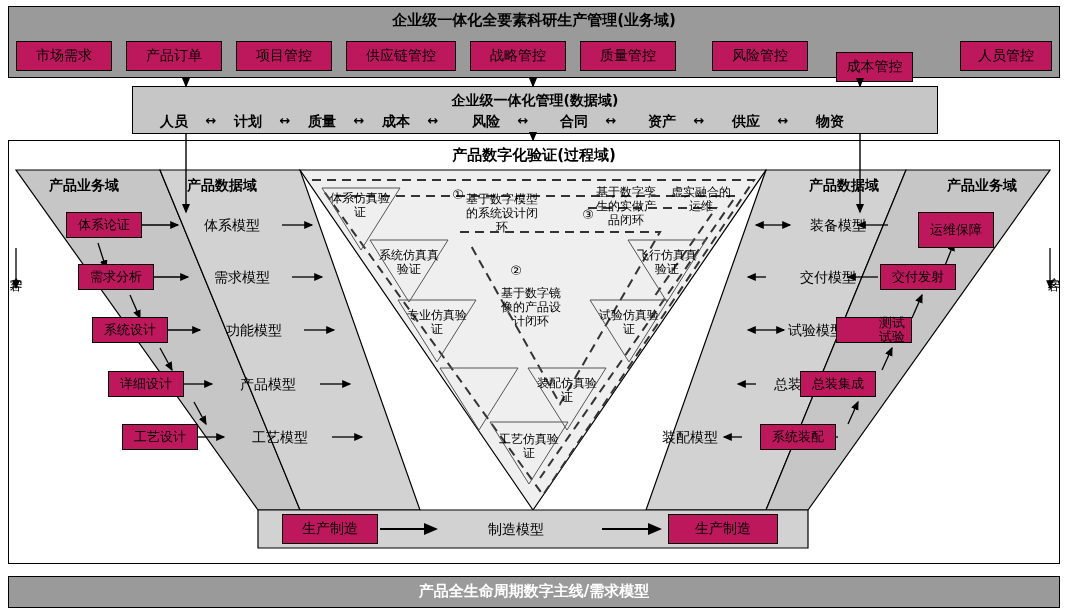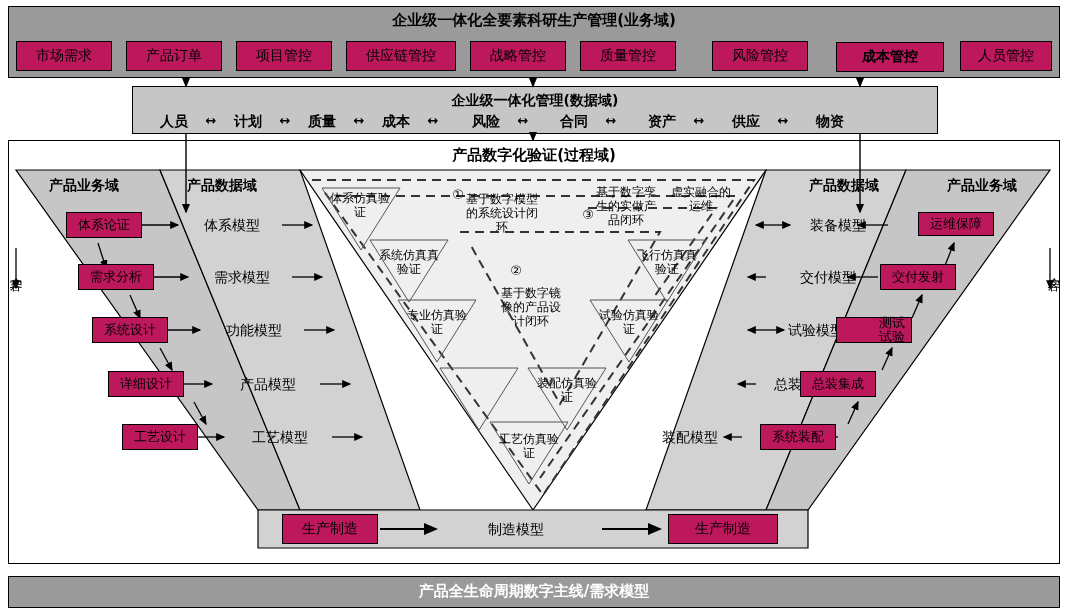--- a/index.html
+++ b/index.html
@@ -41,21 +41,21 @@
   </div>
   <div class="abs box" style="left:470px;top:41px;width:96px;height:30px;">
     <span style="font-size:14px;">战略管控</span>
   </div>
   <div class="abs box" style="left:580px;top:41px;width:96px;height:30px;">
     <span style="font-size:14px;">质量管控</span>
   </div>
   <div class="abs box" style="left:712px;top:41px;width:96px;height:30px;">
     <span style="font-size:14px;">风险管控</span>
   </div>
-  <div class="abs box" style="left:836px;top:42px;width:108px;height:30px;font-weight:bold;">
+  <div class="abs box" style="left:836px;top:52px;width:77px;height:30px;">
     <span style="font-size:14px;">成本管控</span>
   </div>
   <div class="abs box" style="left:960px;top:41px;width:92px;height:30px;">
     <span style="font-size:14px;">人员管控</span>
   </div>
 
   <div class="abs band midgray" style="left:132px;top:86px;width:806px;height:48px;"></div>
   <div class="abs txt bold" style="left:132px;top:89px;width:806px;height:22px;font-size:14px;">企业级一体化管理(数据域)</div>
 
   <div class="abs txt bold" style="left:148px;top:111px;width:52px;height:20px;font-size:14px;">人员</div>
@@ -195,21 +195,21 @@
   <div class="abs txt" style="left:204px;top:317px;width:100px;height:26px;font-size:14px;">功能模型</div>
   <div class="abs txt" style="left:218px;top:371px;width:100px;height:26px;font-size:14px;">产品模型</div>
   <div class="abs txt" style="left:230px;top:424px;width:100px;height:26px;font-size:14px;">工艺模型</div>
 
   <div class="abs txt" style="left:788px;top:212px;width:100px;height:26px;font-size:14px;">装备模型</div>
   <div class="abs txt" style="left:778px;top:264px;width:100px;height:26px;font-size:14px;">交付模型</div>
   <div class="abs txt" style="left:766px;top:317px;width:100px;height:26px;font-size:14px;">试验模型</div>
   <div class="abs txt" style="left:752px;top:371px;width:100px;height:26px;font-size:14px;">总装模型</div>
   <div class="abs txt" style="left:640px;top:424px;width:100px;height:26px;font-size:14px;">装配模型</div>
 
-  <div class="abs box" style="left:918px;top:212px;width:76px;height:24px;">
+  <div class="abs box" style="left:918px;top:212px;width:76px;height:36px;">
     <span style="font-size:13px;">运维保障</span>
     </div>
   <div class="abs box" style="left:880px;top:264px;width:76px;height:26px;">
     <span style="font-size:13px;">交付发射</span>
     </div>
   <div class="abs box" style="left:836px;top:317px;width:76px;height:26px;">
     <span style="font-size:13px;margin-left:36px;">测试试验</span>
     </div>
   <div class="abs box" style="left:800px;top:371px;width:76px;height:26px;">
     <span style="font-size:13px;">总装集成</span>

